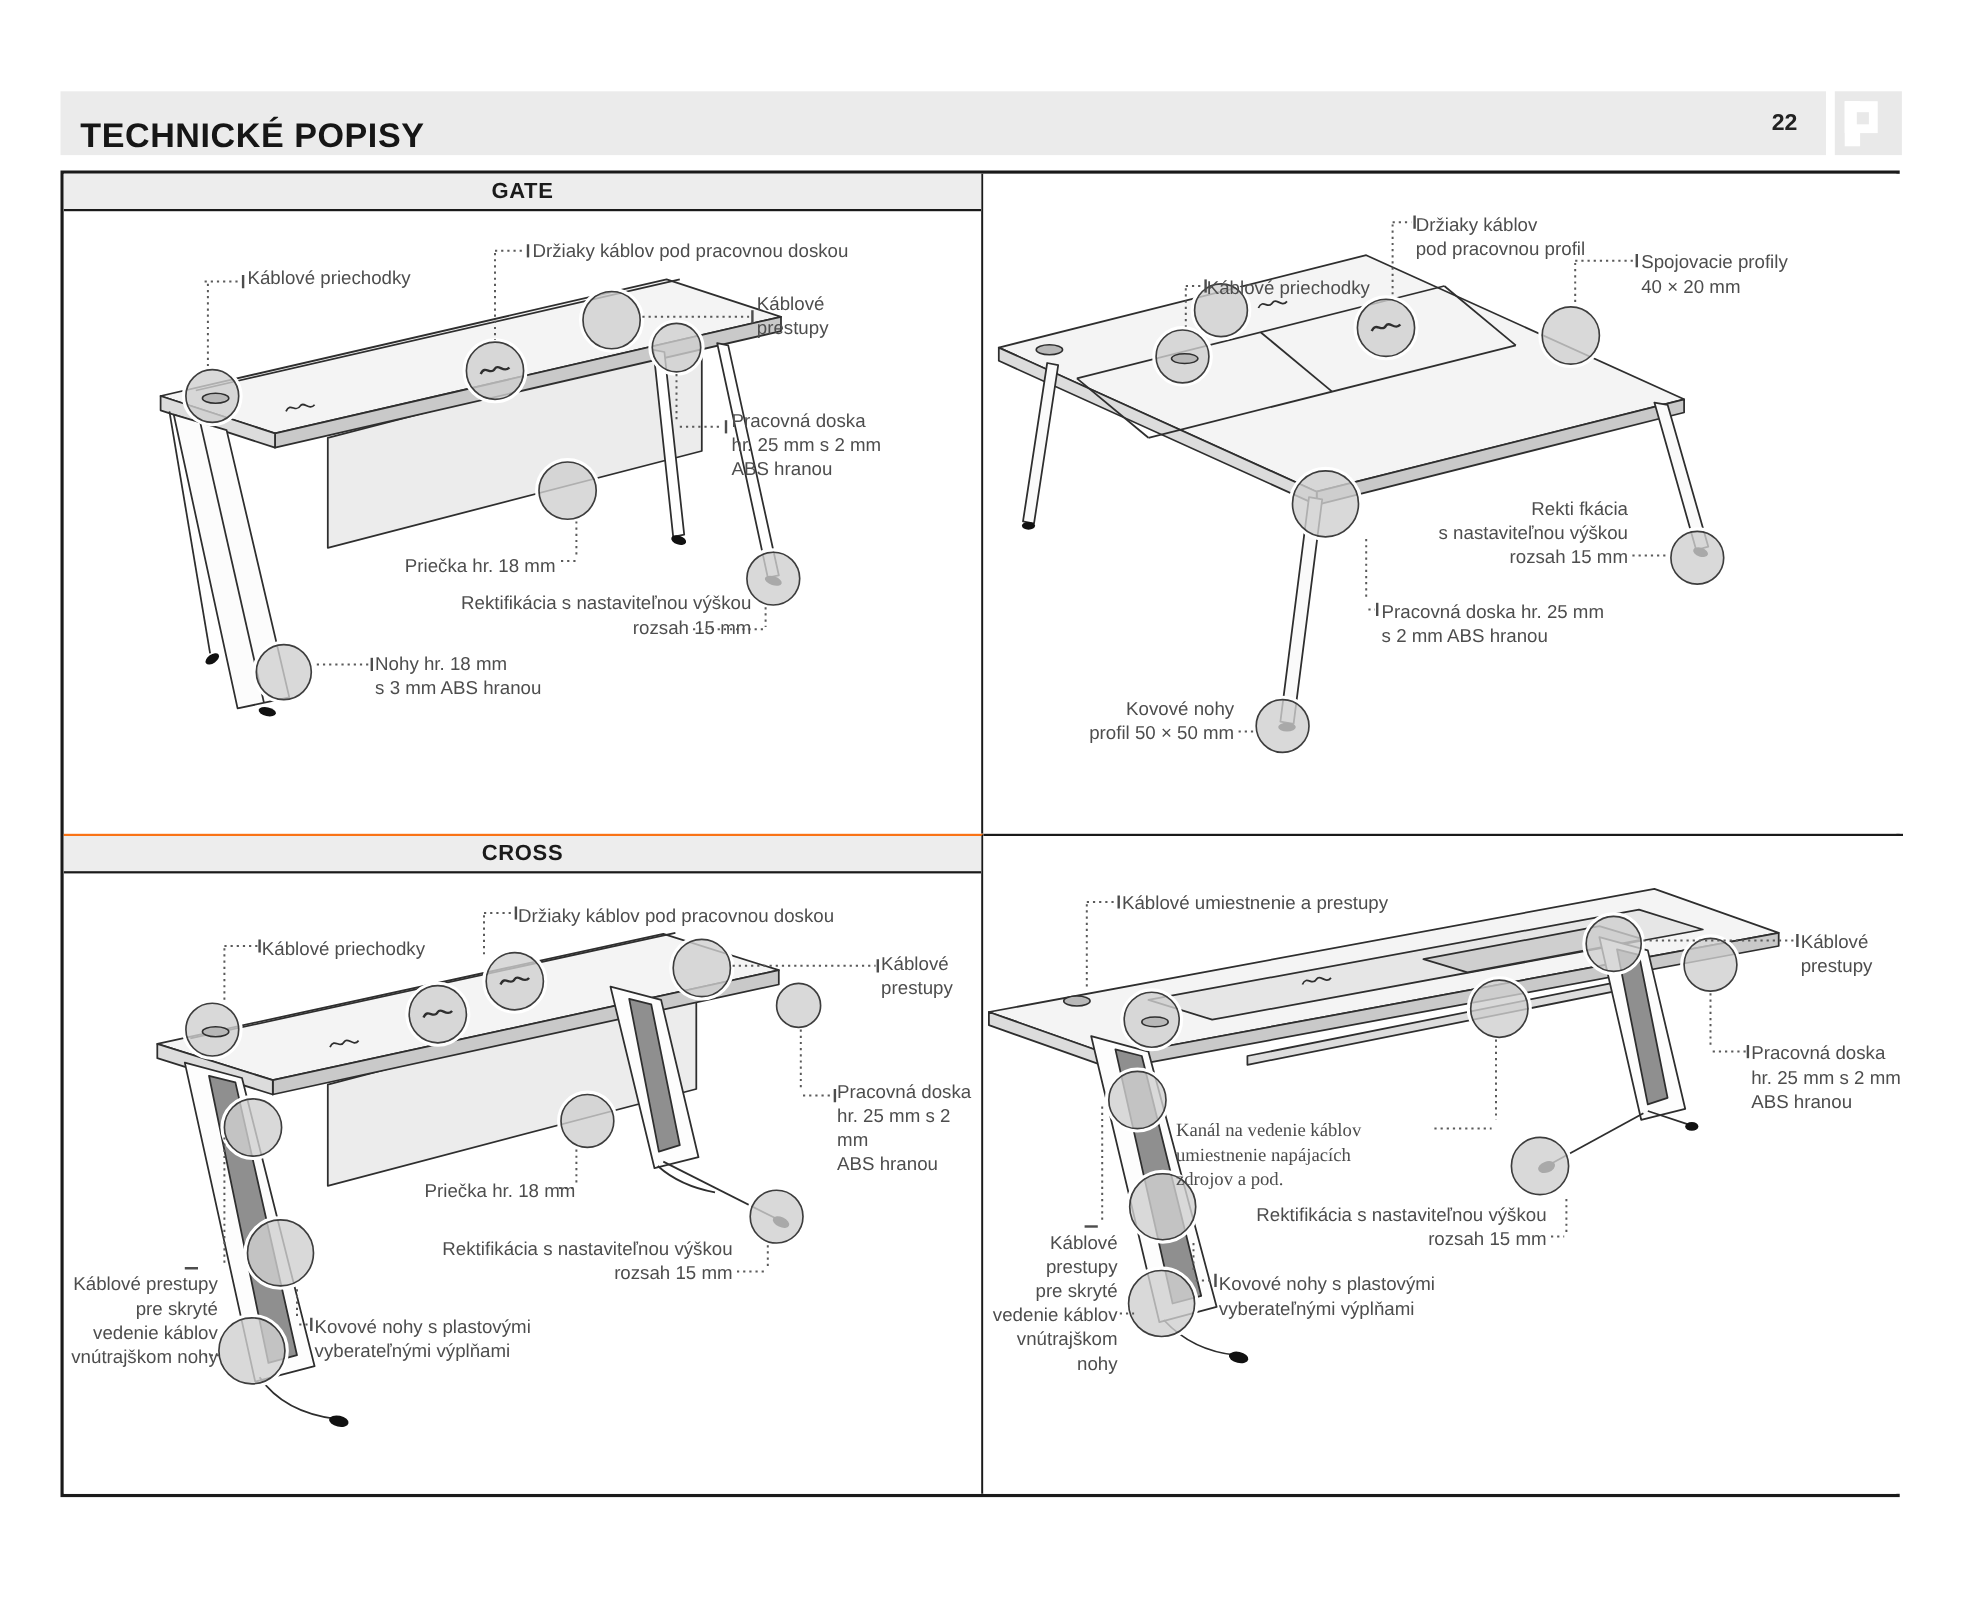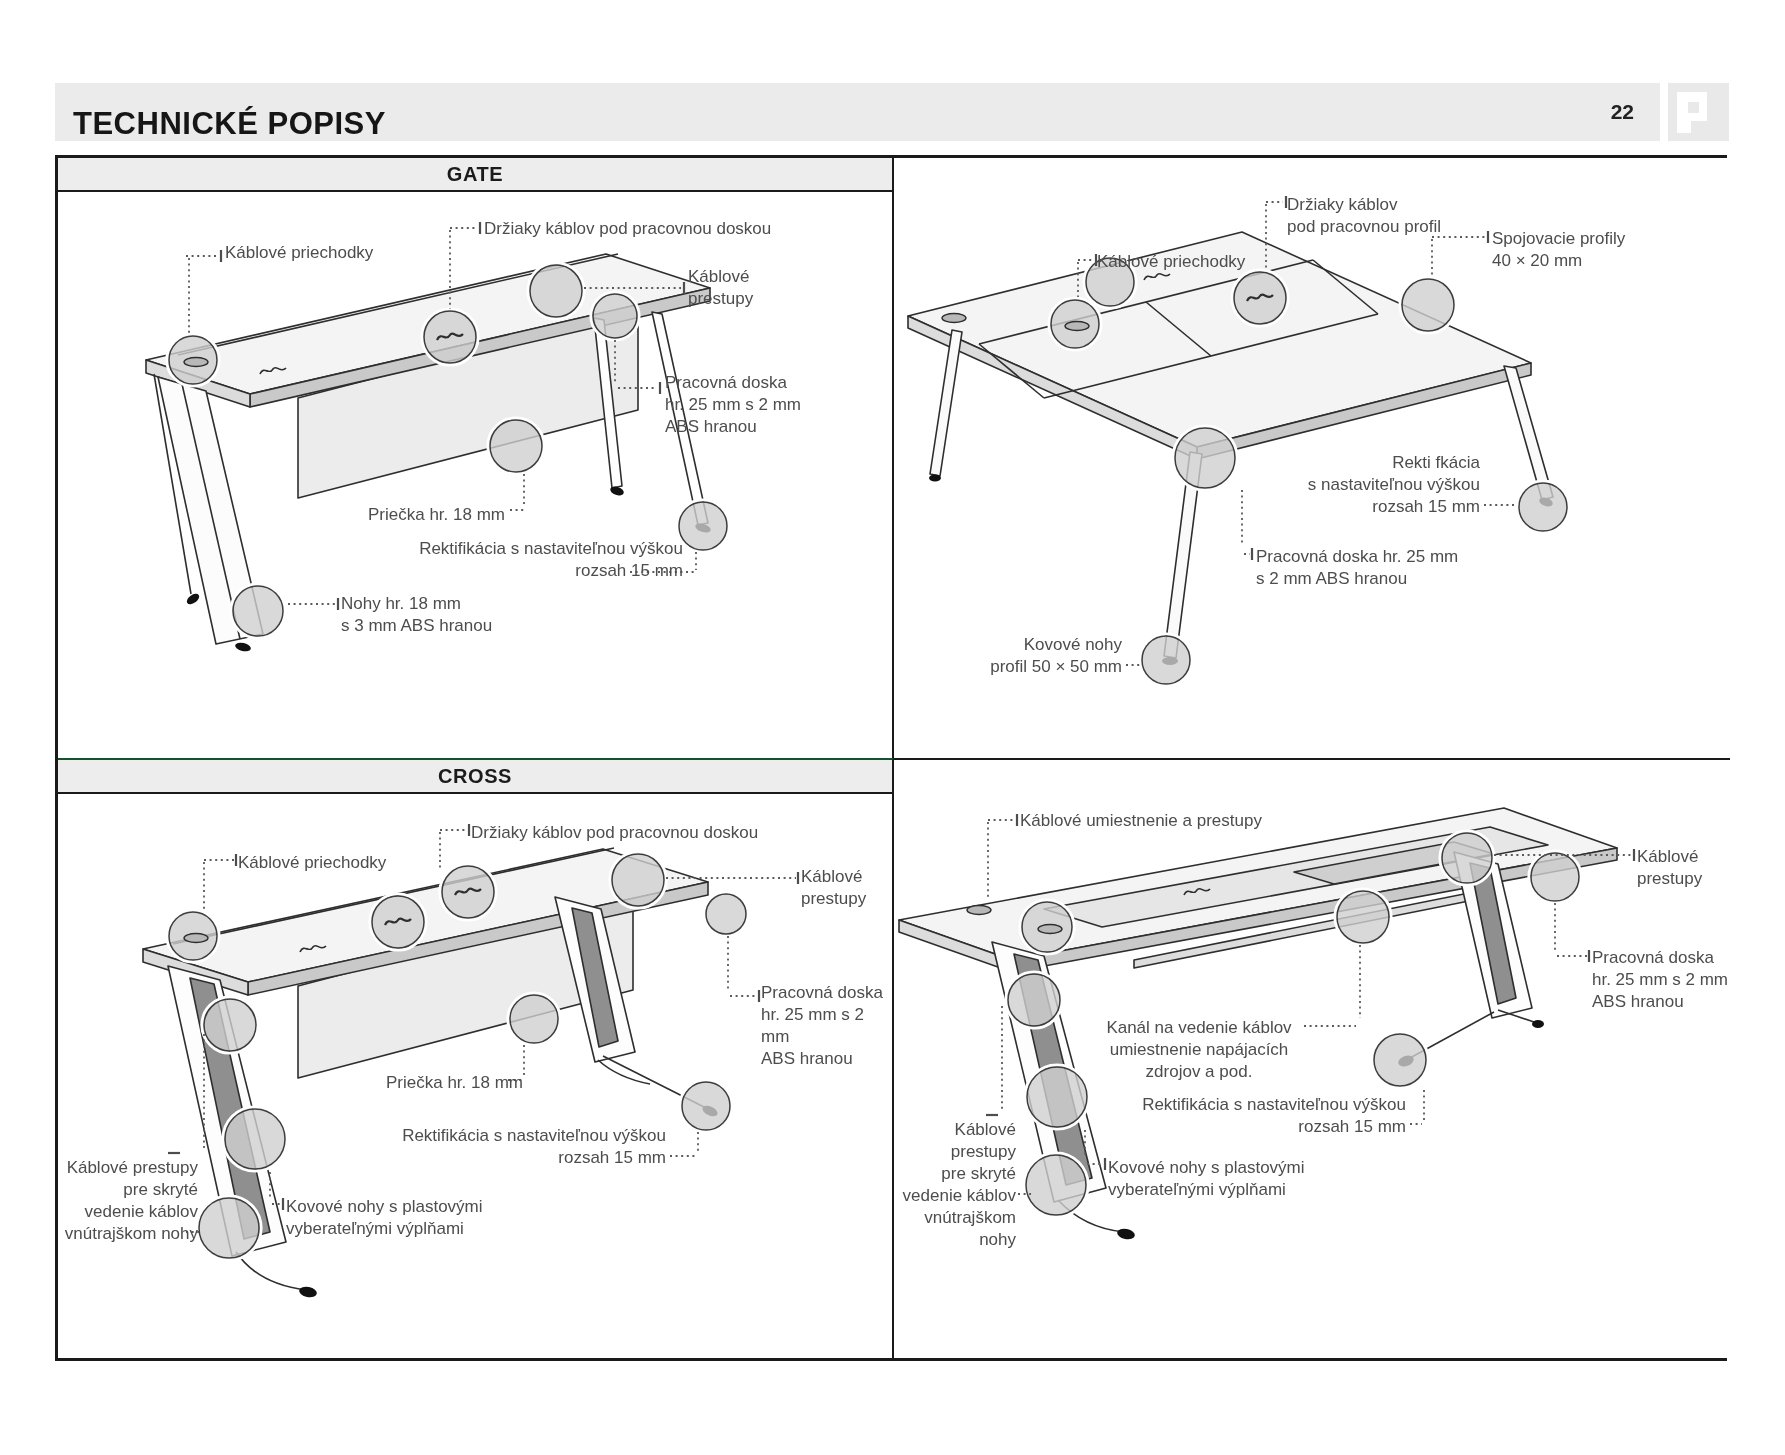--- a/index.html
+++ b/index.html
@@ -6,29 +6,29 @@
   body{width:1785px;height:1455px;position:relative;font-family:"Liberation Sans",sans-serif;}
   .titlebar{position:absolute;left:55px;top:83px;width:1605px;height:58px;background:#ebebeb;
     display:flex;align-items:center;justify-content:space-between;padding:0 26px 0 18px;box-sizing:border-box;}
   .title{font-size:31px;font-weight:bold;color:#161616;letter-spacing:.5px;margin-top:23px;}
   .pagenum{font-size:21px;font-weight:bold;color:#222;}
   .logo{position:absolute;left:1668px;top:83px;width:61px;height:58px;background:#e9e9e9;}
   .frame{position:absolute;left:55px;top:155px;width:1672px;height:1206px;border:3px solid #1a1a1a;box-sizing:border-box;padding-left:12px;}
   .q{position:absolute;width:836px;height:600px;box-sizing:border-box;background:#fff;}
   #q-gate{left:0;top:0;border-right:2px solid #1a1a1a;}
   #q-uni{left:836px;top:0;}
-  #q-cross{left:0;top:600px;border-right:2px solid #1a1a1a;border-top:2px solid #14532d;}
+  #q-cross{left:0;top:600px;border-right:2px solid #1a1a1a;border-top:2px solid #f97316;}
   #q-flex{left:836px;top:600px;border-top:2px solid #1a1a1a;}
   .qh{height:32px;background:#ededed;border-bottom:2px solid #1a1a1a;display:flex;align-items:center;justify-content:center;
      font-size:20px;font-weight:bold;letter-spacing:.6px;color:#1b1b1b;}
   .qc{position:relative;height:564px;overflow:hidden;}
   svg.illus{position:absolute;left:0;top:0;}
   .lbl{position:absolute;color:#4d4d4d;font-size:17px;line-height:22px;white-space:pre-line;}
   .r{text-align:right;}
-  .cen{text-align:center;}
+  .cen{text-align:left;font-family:Liberation Serif, serif;}
   
   .desk polygon,.desk line,.desk path{stroke:#2e2e2e;stroke-width:1.6;stroke-linejoin:round;}
   .dots line{stroke:#5a5a5a;stroke-width:1.8;stroke-dasharray:2 3.6;fill:none;}
   .tick line{stroke:#4d4d4d;stroke-width:2.2;}
   .halo{fill:none;stroke:#fff;stroke-width:3.2;}
   .cc{fill:#d0d0d0;fill-opacity:.8;stroke:#3d3d3d;stroke-width:1.5;}
   .sq{fill:none;stroke:#2e2e2e;stroke-width:2.2;}
   .gr{fill:#b8b8b8;stroke:#2e2e2e;stroke-width:1.4;}
   .foot{fill:#111;stroke:none;}
 </style>

